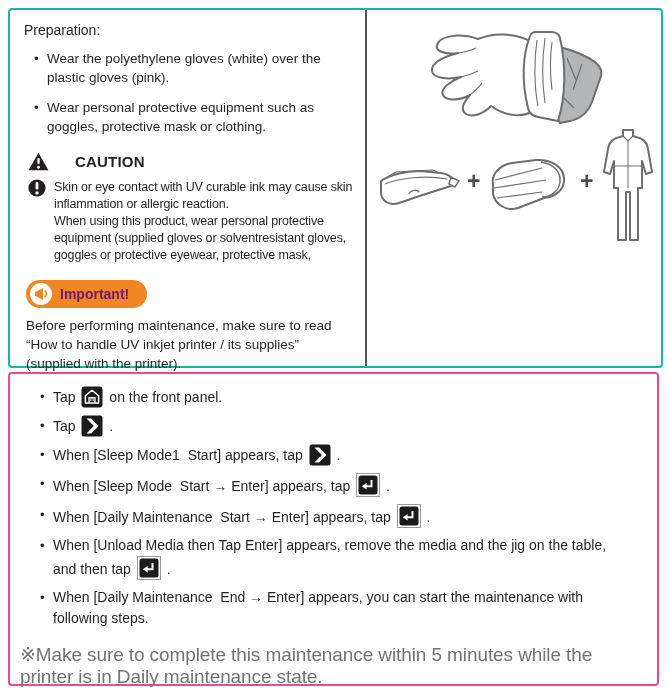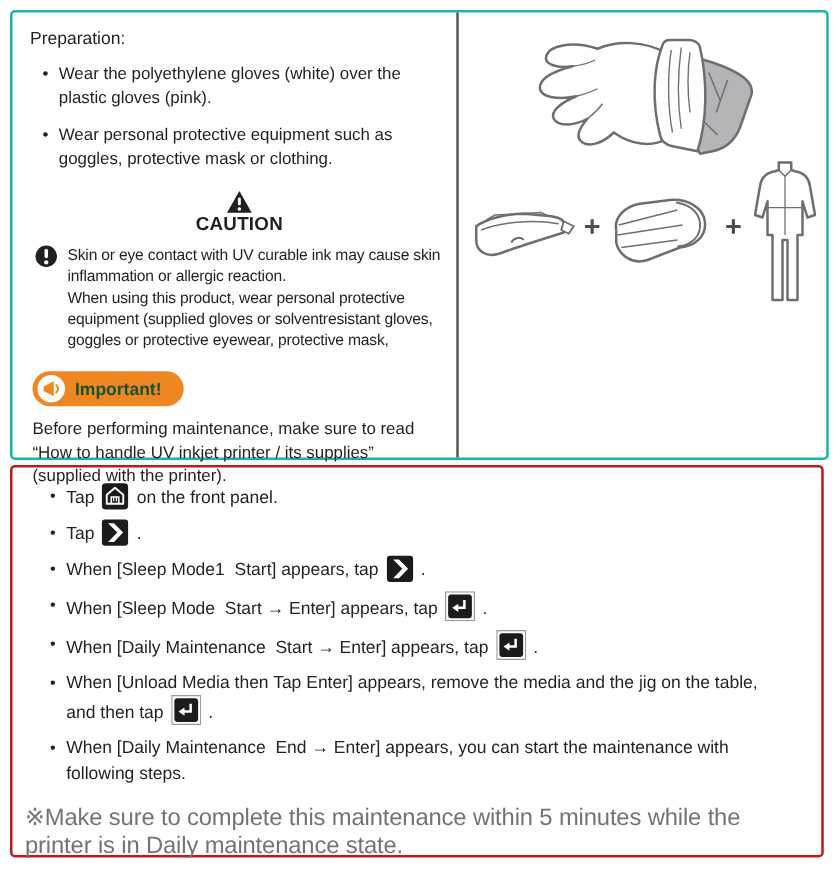--- a/index.html
+++ b/index.html
@@ -10,35 +10,35 @@
              border:2px solid #14b8a6; border-radius:4px; display:flex; }
   .left-cell { width:355px; box-sizing:border-box; padding:10px 8px 0 14px; }
   .right-cell { flex:1; border-left:2px solid #55565a; position:relative; }
 
   .prep-title { font-size:14px; margin:2px 0 12px 0; }
   .prep-list { list-style:none; margin:0; padding:0 0 0 10px; }
   .prep-list li { position:relative; padding-left:13px; margin-bottom:12px;
                   font-size:13.5px; line-height:18.5px; white-space:pre-wrap; }
   .prep-list li::before { content:"•"; position:absolute; left:0; top:0; }
 
-  .caution-head { display:flex; align-items:center; gap:0; margin:16px 0 8px 2px;flex-direction:column; }
+  .caution-head { display:flex; align-items:center; gap:24px; margin:16px 0 8px 2px; }
   .caution-title { font-weight:bold; font-size:15px; letter-spacing:0.2px; }
   .caution-body { display:flex; gap:6px; margin-left:2px; }
   .caution-text { font-size:12.5px; line-height:17px; letter-spacing:-0.15px;
                   white-space:pre-wrap; }
 
   .imp-badge { display:inline-flex; align-items:center; gap:8px; margin:16px 0 8px 2px;
                background:#ee8722; border-radius:15px; padding:3px 18px 3px 4px; }
   .imp-circle { width:22px; height:22px; background:#fff; border-radius:50%;
                 display:flex; align-items:center; justify-content:center; }
-  .imp-label { color:#14532d; font-weight:bold; font-size:14px; }
+  .imp-label { color:#701a75; font-weight:bold; font-size:14px; }
   .imp-text { font-size:13.5px; line-height:19px; margin-left:2px; white-space:pre-wrap; }
 
   .bottom-box { position:absolute; left:8px; top:372px; width:651px; height:314px;
-                box-sizing:border-box; border:2px solid #b91c1c; border-radius:4px;
+                box-sizing:border-box; border:2px solid #ec4899; border-radius:4px;
                 padding:12px 14px 0 16px; }
   .steps { list-style:none; margin:0; padding:0 0 0 14px; }
   .steps li { position:relative; padding-left:13px; margin-bottom:7px;
               font-size:14px; line-height:21px; }
   .steps li::before { content:"•"; position:absolute; left:0; top:0; font-size:13px; }
   .stext { white-space:pre-wrap; }
   .ikey { display:inline-block; vertical-align:-6px; margin:0 2px; line-height:0; }
 
   .note { margin:14px 0 0 -6px; font-size:19px; color:#737373; letter-spacing:-0.1px; }
 

